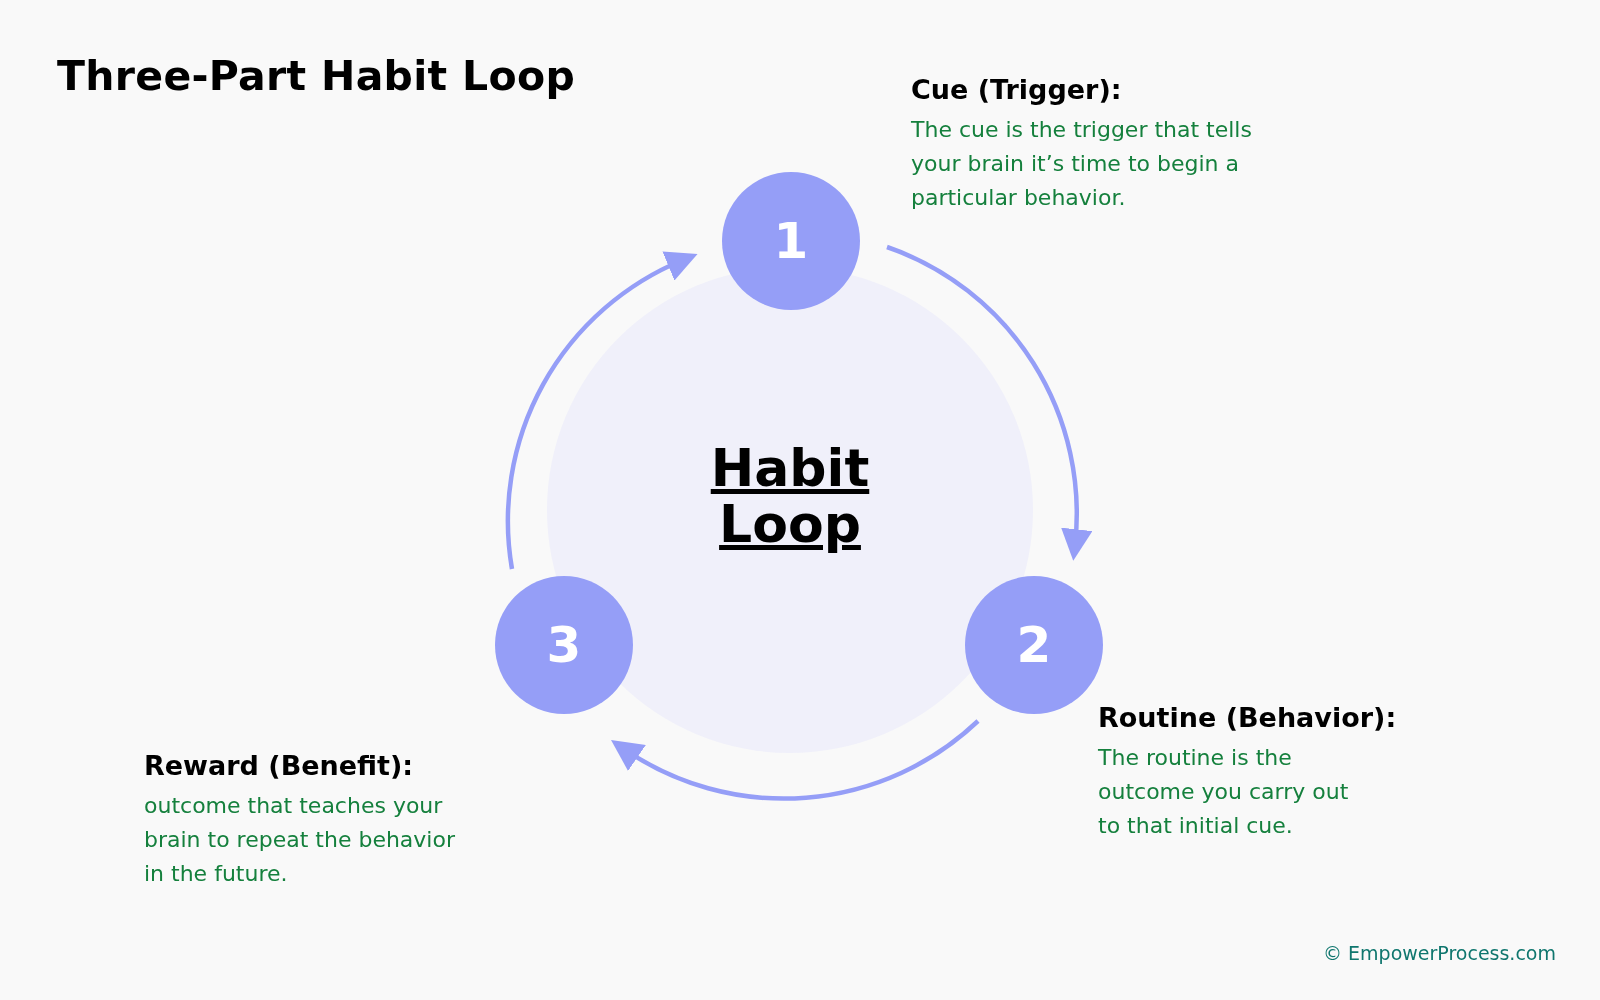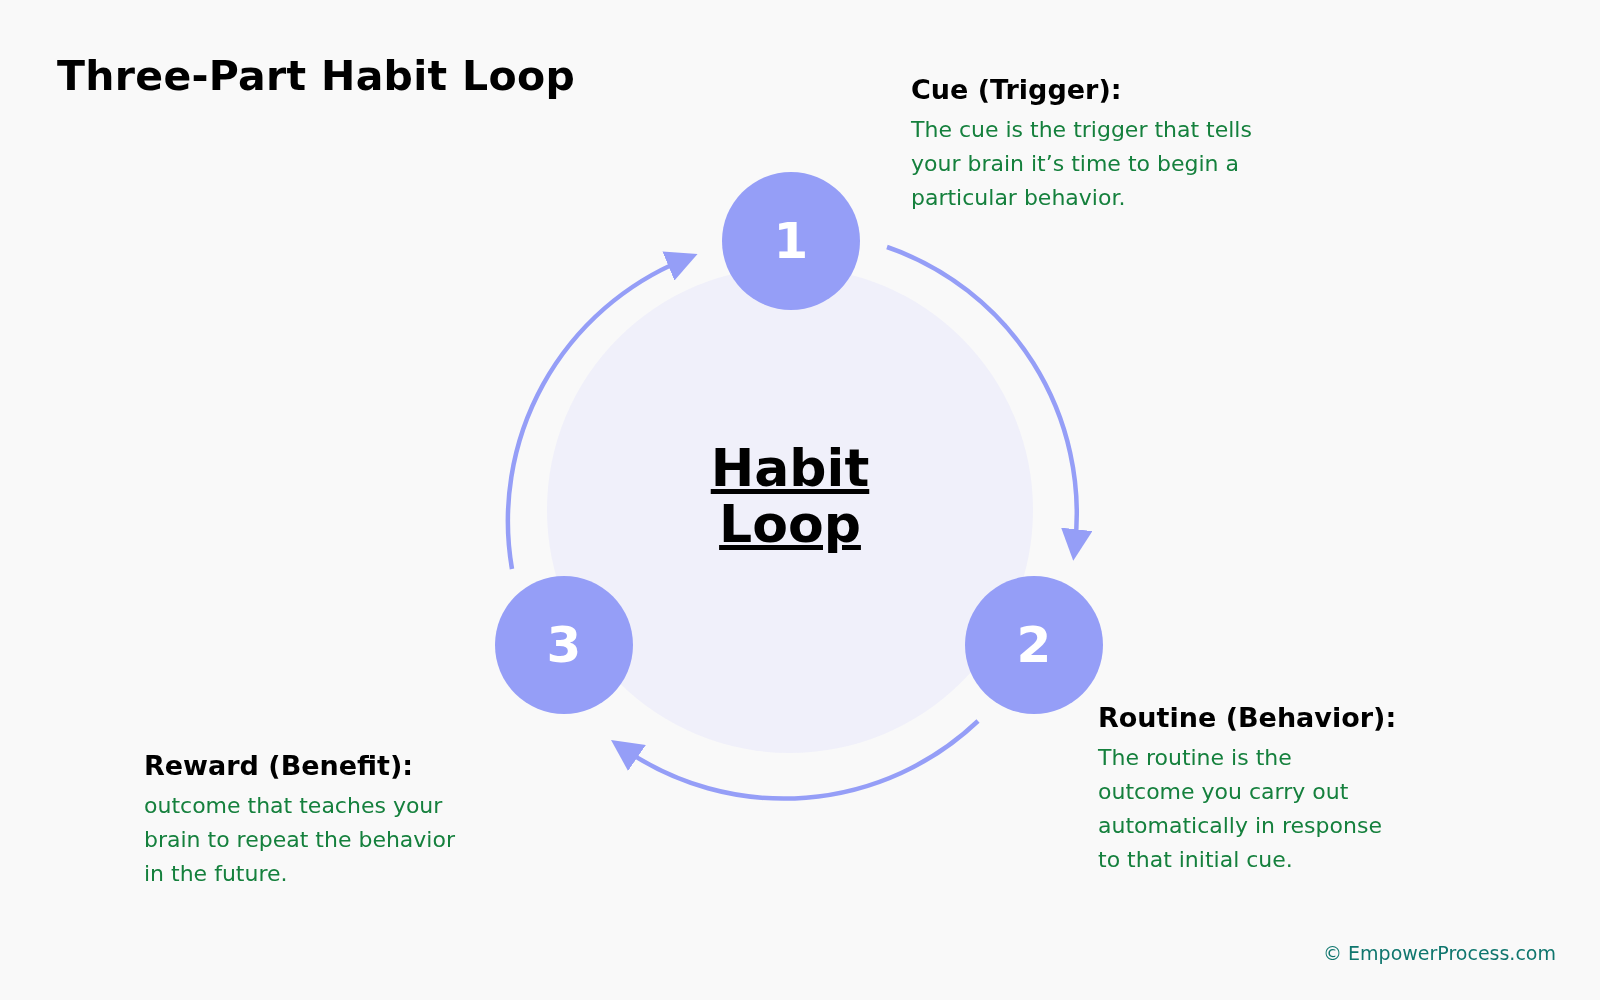--- a/index.html
+++ b/index.html
@@ -72,21 +72,20 @@
     <div>your brain it’s time to begin a</div>
     <div>particular behavior.</div>
   </div>
 </div>
 
 <div class="step" style="left:1098px; top:702px;">
   <div class="step-title">Routine (Behavior):</div>
   <div class="step-desc">
     <div>The routine is the</div>
     <div>outcome you carry out</div>
-    <div>automatically in response</div>
     <div>to that initial cue.</div>
   </div>
 </div>
 
 <div class="step" style="left:144px; top:702px;margin-top:48px;">
   <div class="step-title">Reward (Benefit):</div>
   <div class="step-desc">
     <div>outcome that teaches your</div>
     <div>brain to repeat the behavior</div>
     <div>in the future.</div>

